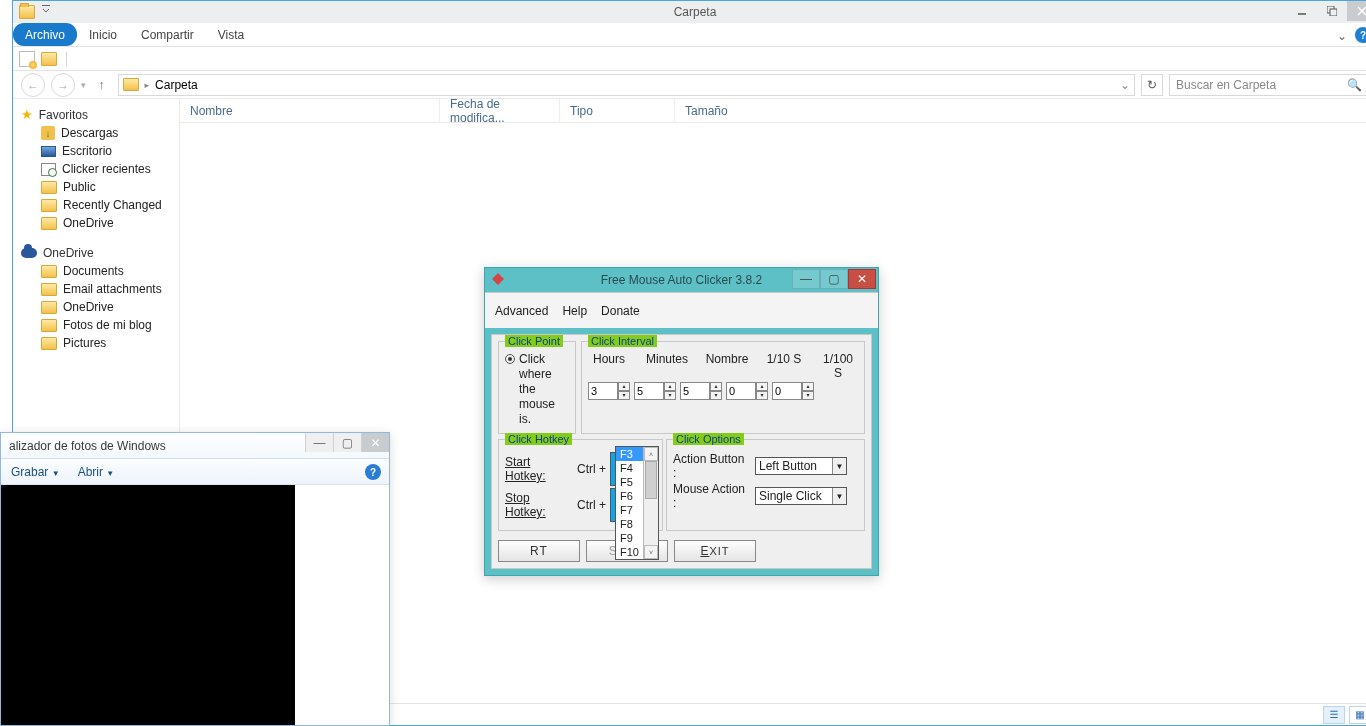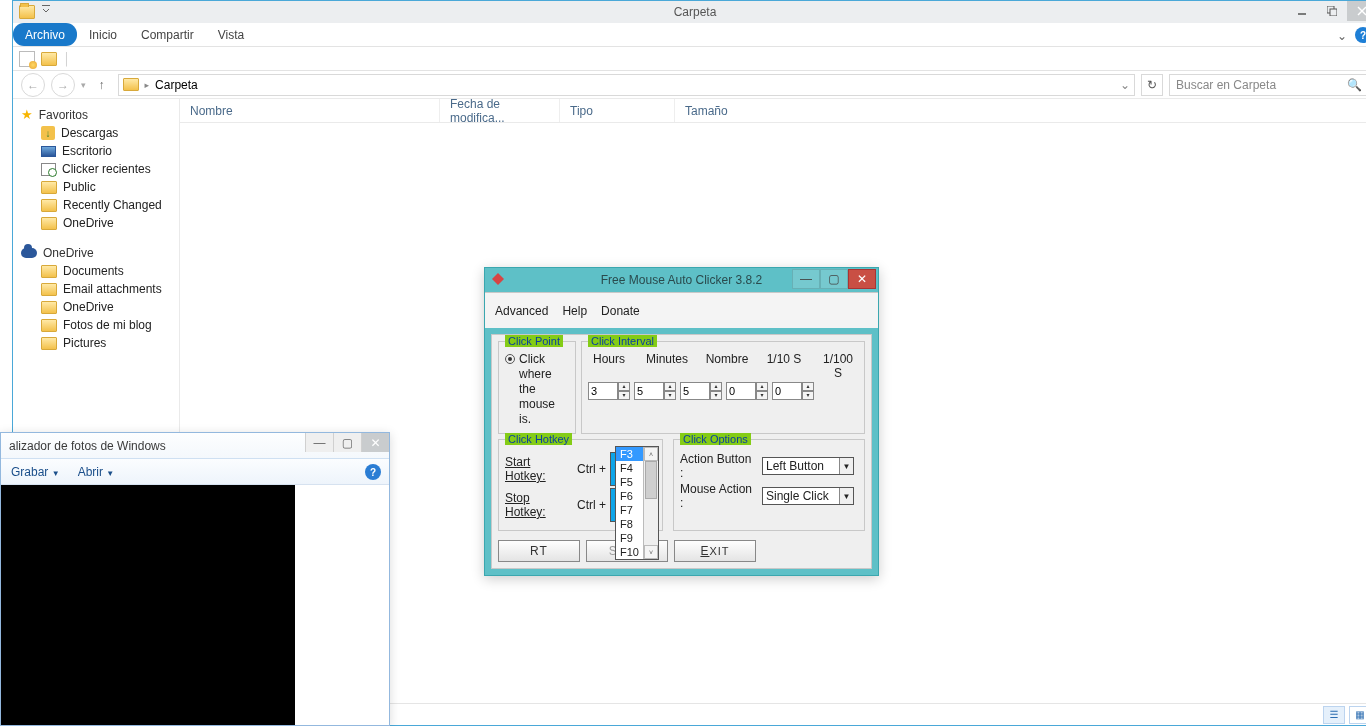--- a/index.html
+++ b/index.html
@@ -93,21 +93,21 @@
 .radio{width:10px;height:10px;border:1px solid #555;border-radius:50%;margin-top:2px;position:relative;flex-shrink:0;}
 .radio::after{content:"";position:absolute;inset:2px;border-radius:50%;background:#333;}
 .ci{flex:1;}
 .ci-hdrs{display:flex;gap:14px;color:#222;font-size:11px;margin-bottom:2px;}
 .ci-hdrs span{display:inline-block;text-align:center;}
 .spin-row{display:flex;gap:4px;}
 .spin{display:flex;}
 .spin input{width:30px;height:18px;border:1px solid #888;padding:0 2px;font-size:11px;}
 .spinbtns{display:flex;flex-direction:column;}
 .spinbtn{width:12px;height:9px;border:1px solid #888;background:#f4f4f4;font-size:6px;line-height:6px;text-align:center;color:#333;}
-.row2{display:flex;gap:10px;}
+.row2{display:flex;gap:3px;}
 .hk{width:165px;}
 .hk-row{display:flex;align-items:center;gap:4px;font-size:11px;color:#222;margin:2px 0;}
 .hk-row label{width:68px;text-decoration:underline;}
 .combo{width:44px;height:18px;border:1px solid #555;background:#0ea5e9;display:flex;align-items:center;padding:16px 3px;font-size:11px;position:relative;}
 .combo .arr{position:absolute;right:0;top:0;width:14px;height:16px;border-left:1px solid #888;background:#efefef;display:flex;align-items:center;justify-content:center;font-size:8px;}
 .opts{flex:1;}
 .opts-row{display:flex;align-items:center;gap:4px;font-size:11px;color:#222;margin:2px 0;}
 .opts-row label{width:78px;}
 .combo-w{width:92px;height:18px;border:1px solid #555;background:#fff;display:flex;align-items:center;padding:0 3px;font-size:11px;position:relative;}
 .combo-w .arr{position:absolute;right:0;top:0;width:14px;height:16px;border-left:1px solid #888;background:#efefef;display:flex;align-items:center;justify-content:center;font-size:8px;}

